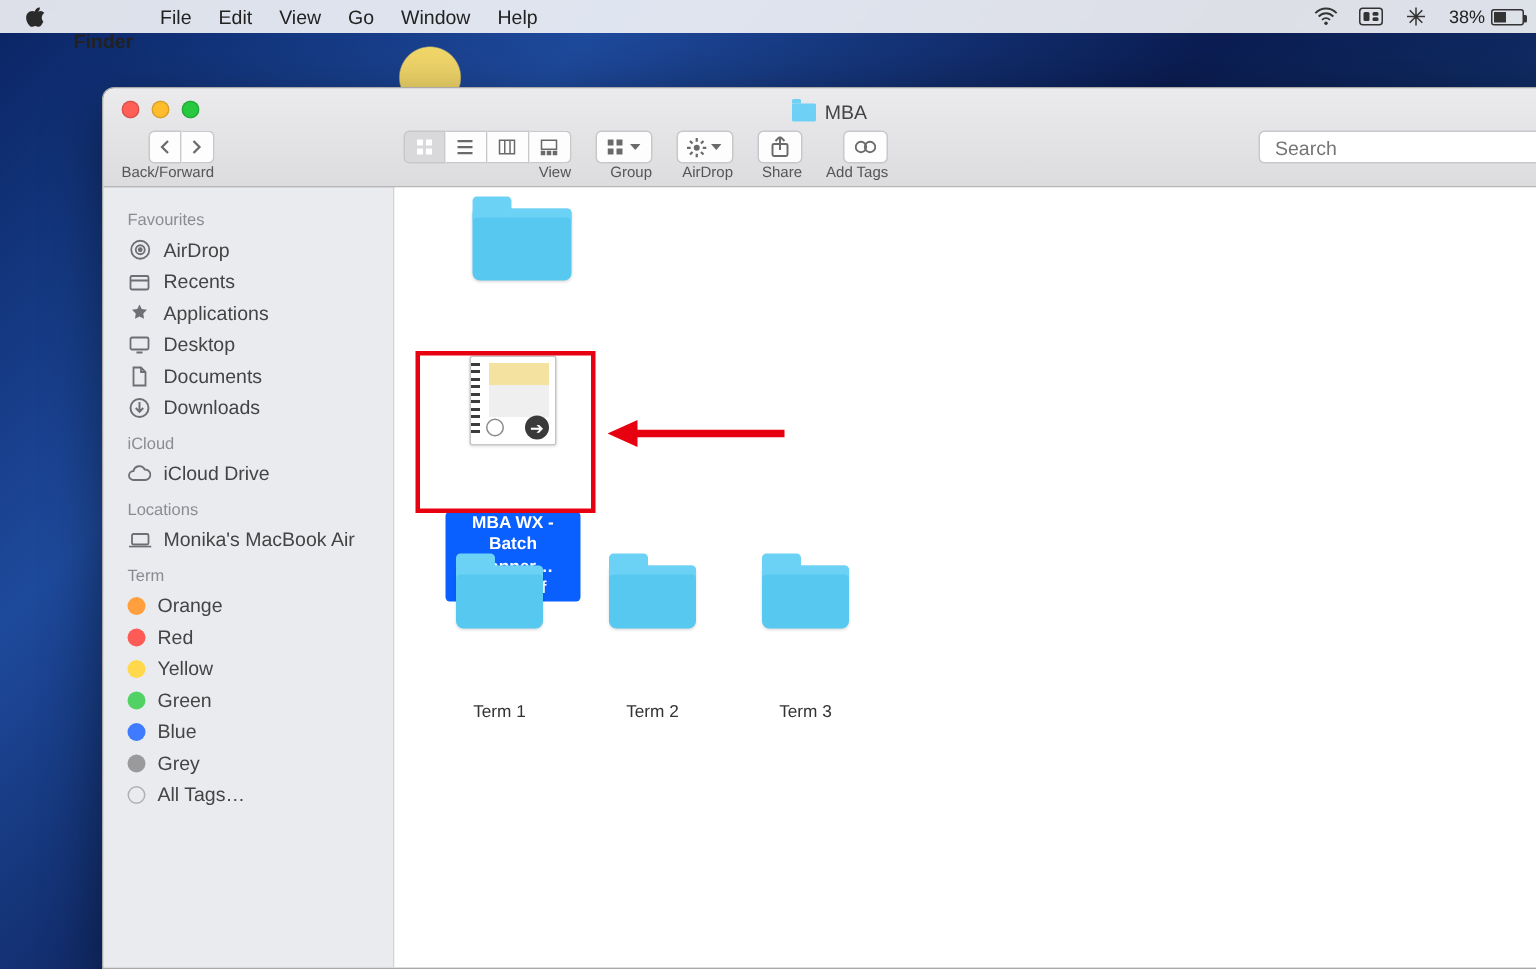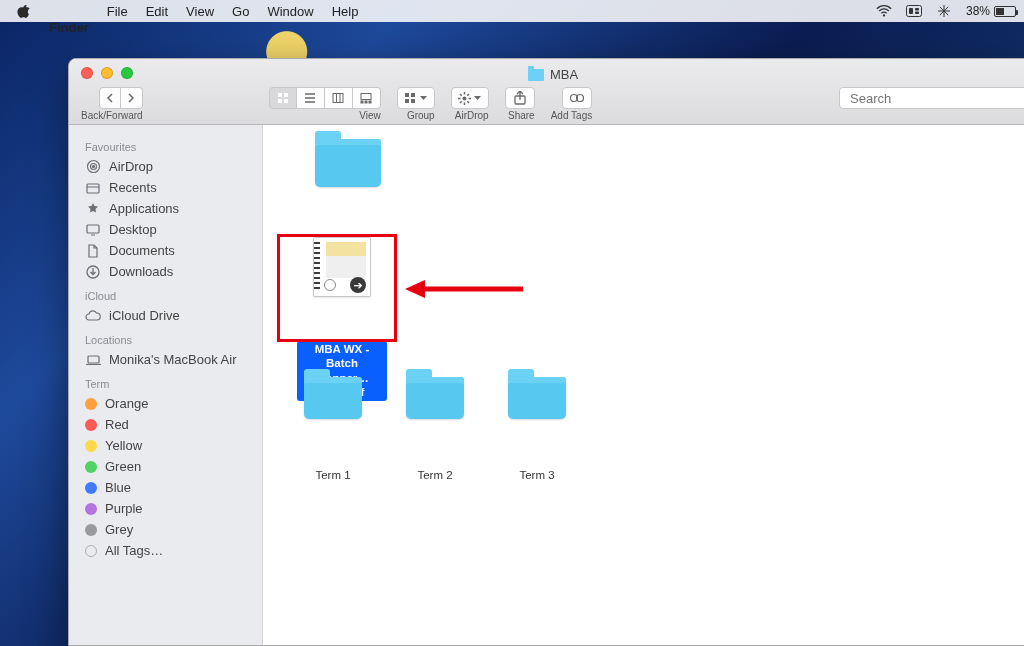--- a/index.html
+++ b/index.html
@@ -381,24 +381,20 @@
         </div>
       <div class="sb-item">
           <span class="sb-tag-dot" style="background:#52d164"></span>
           <span>Green</span>
         </div>
       <div class="sb-item">
           <span class="sb-tag-dot" style="background:#3f7bff"></span>
           <span>Blue</span>
         </div>
       <div class="sb-item">
-          <span class="sb-tag-dot" style="background:#b575e1"></span>
-          <span>Purple</span>
-        </div>
-      <div class="sb-item">
           <span class="sb-tag-dot" style="background:#9a9a9d"></span>
           <span>Grey</span>
         </div>
       <div class="sb-item">
           <span class="sb-tag-dot" style="border:1.5px solid #b0b0b4"></span>
           <span>All Tags…</span>
         </div>
     </div>
 
     <div class="content">

